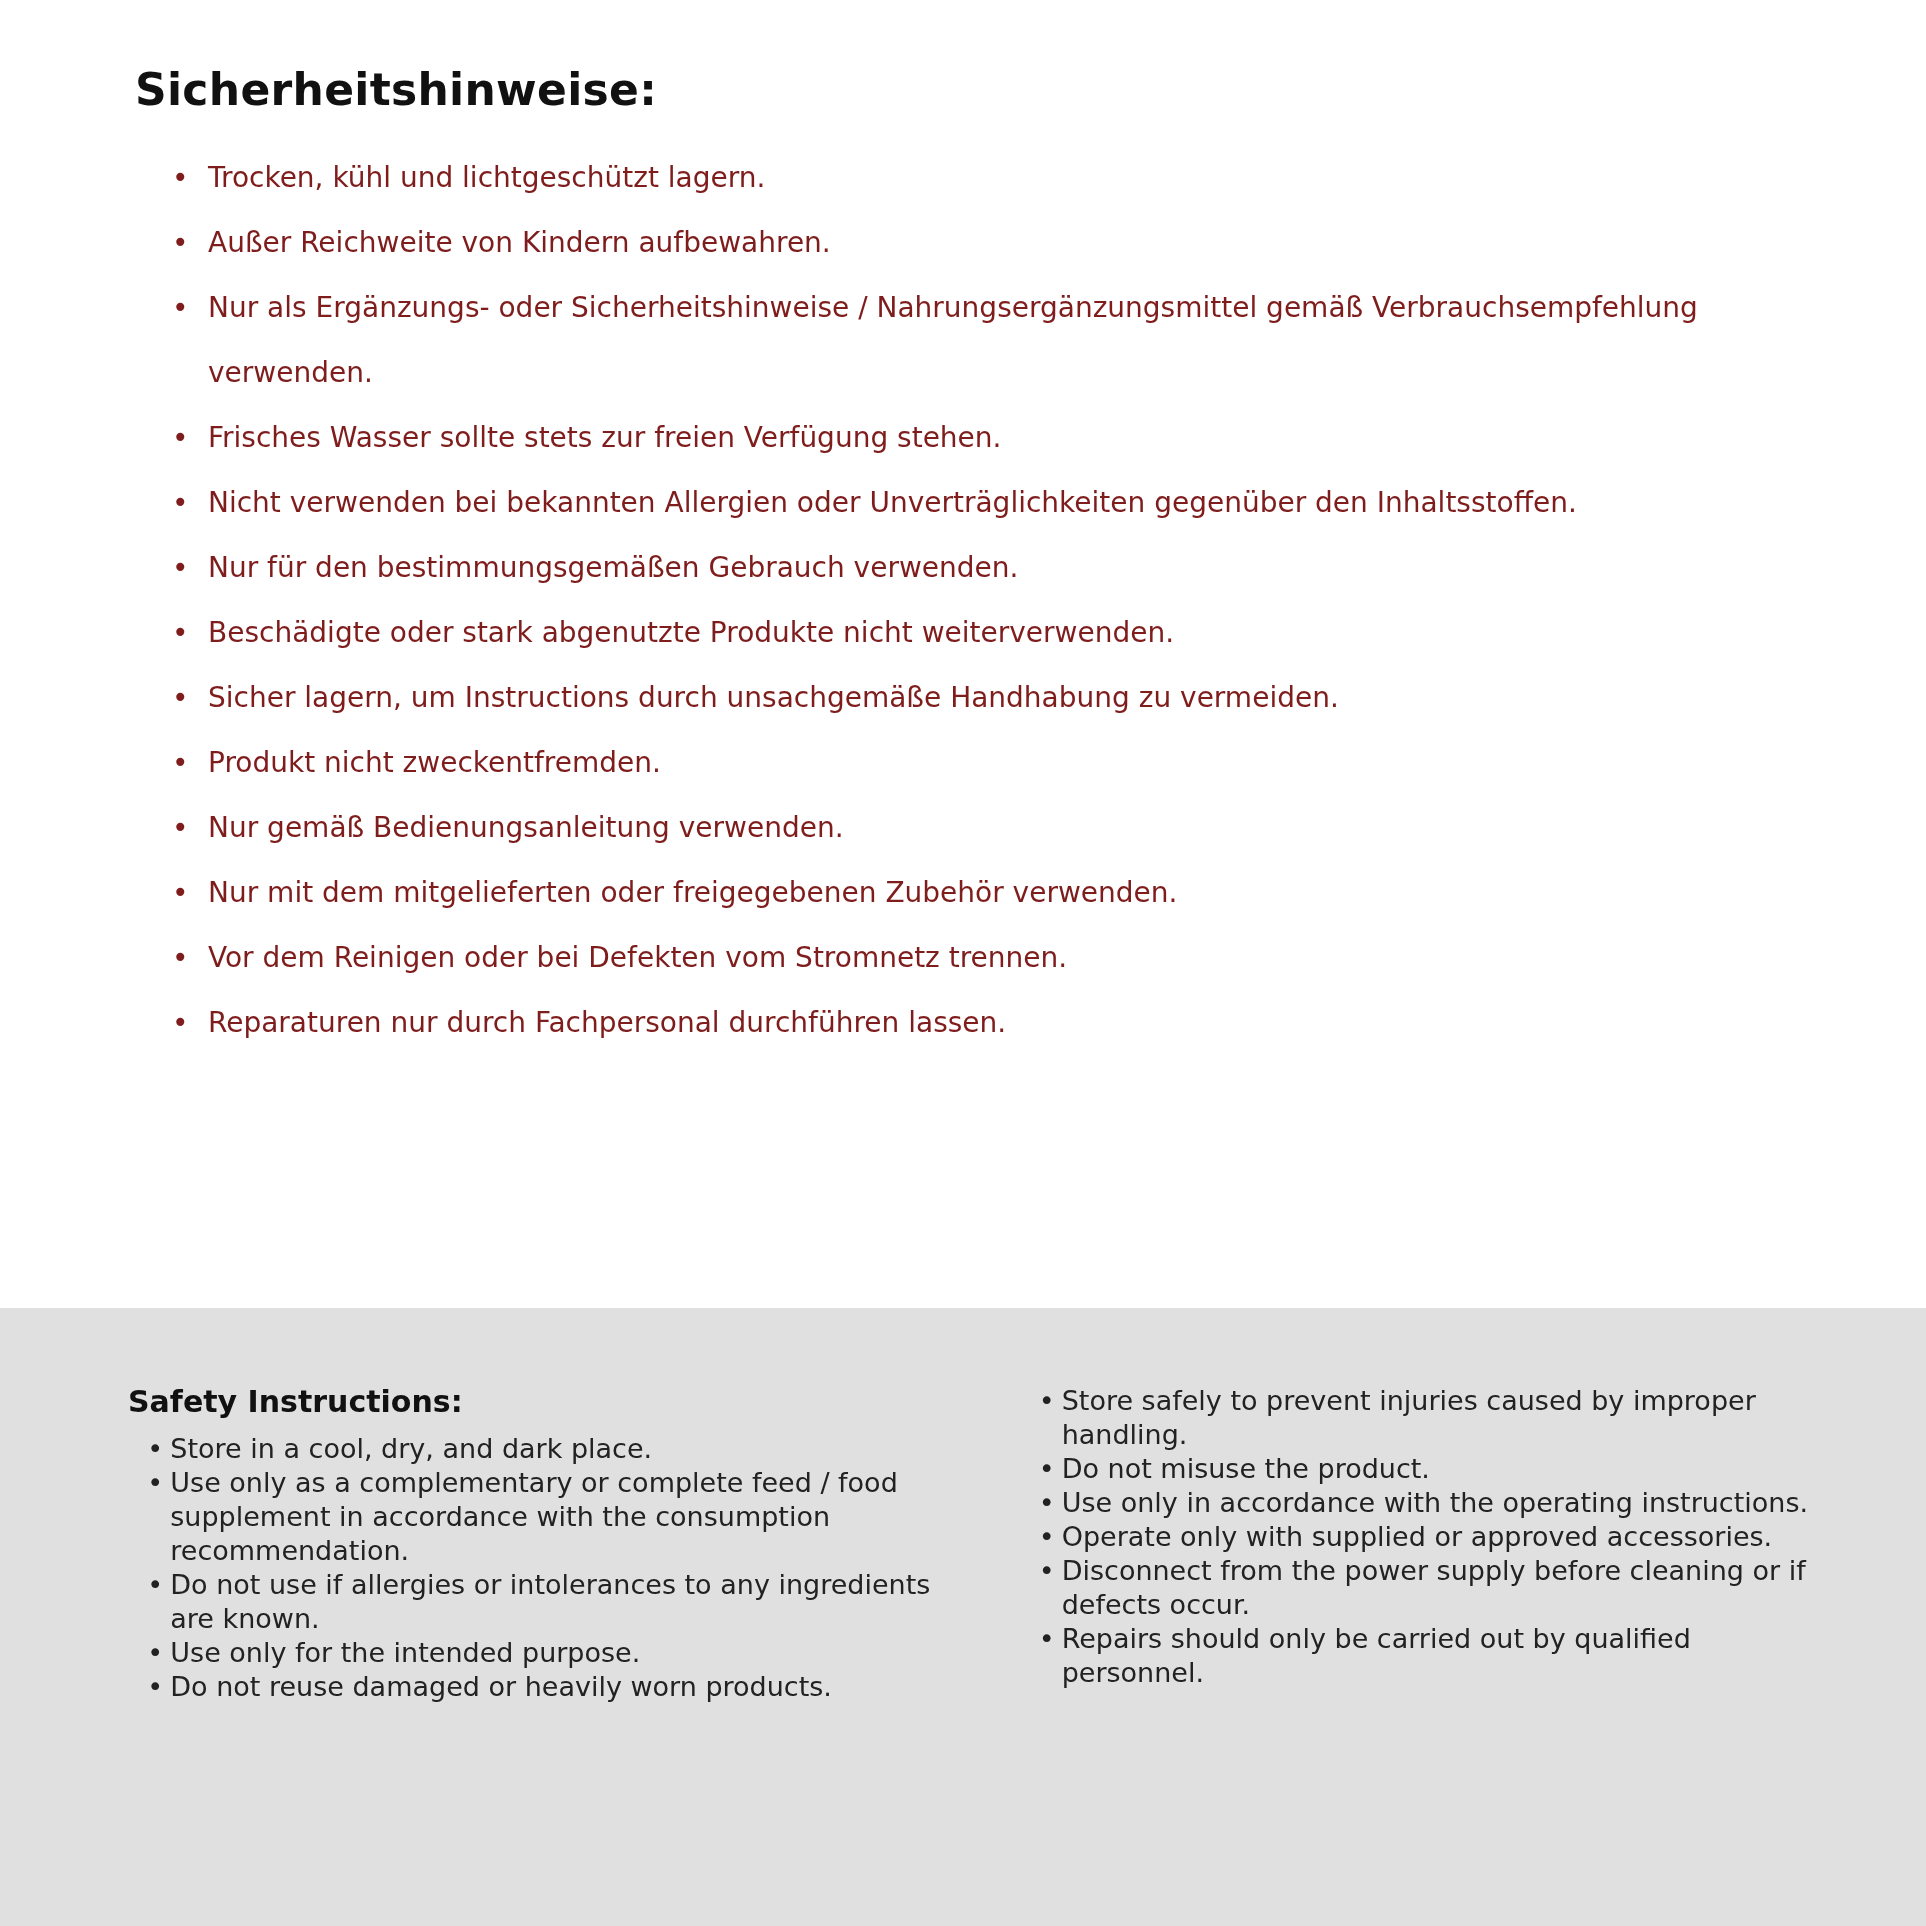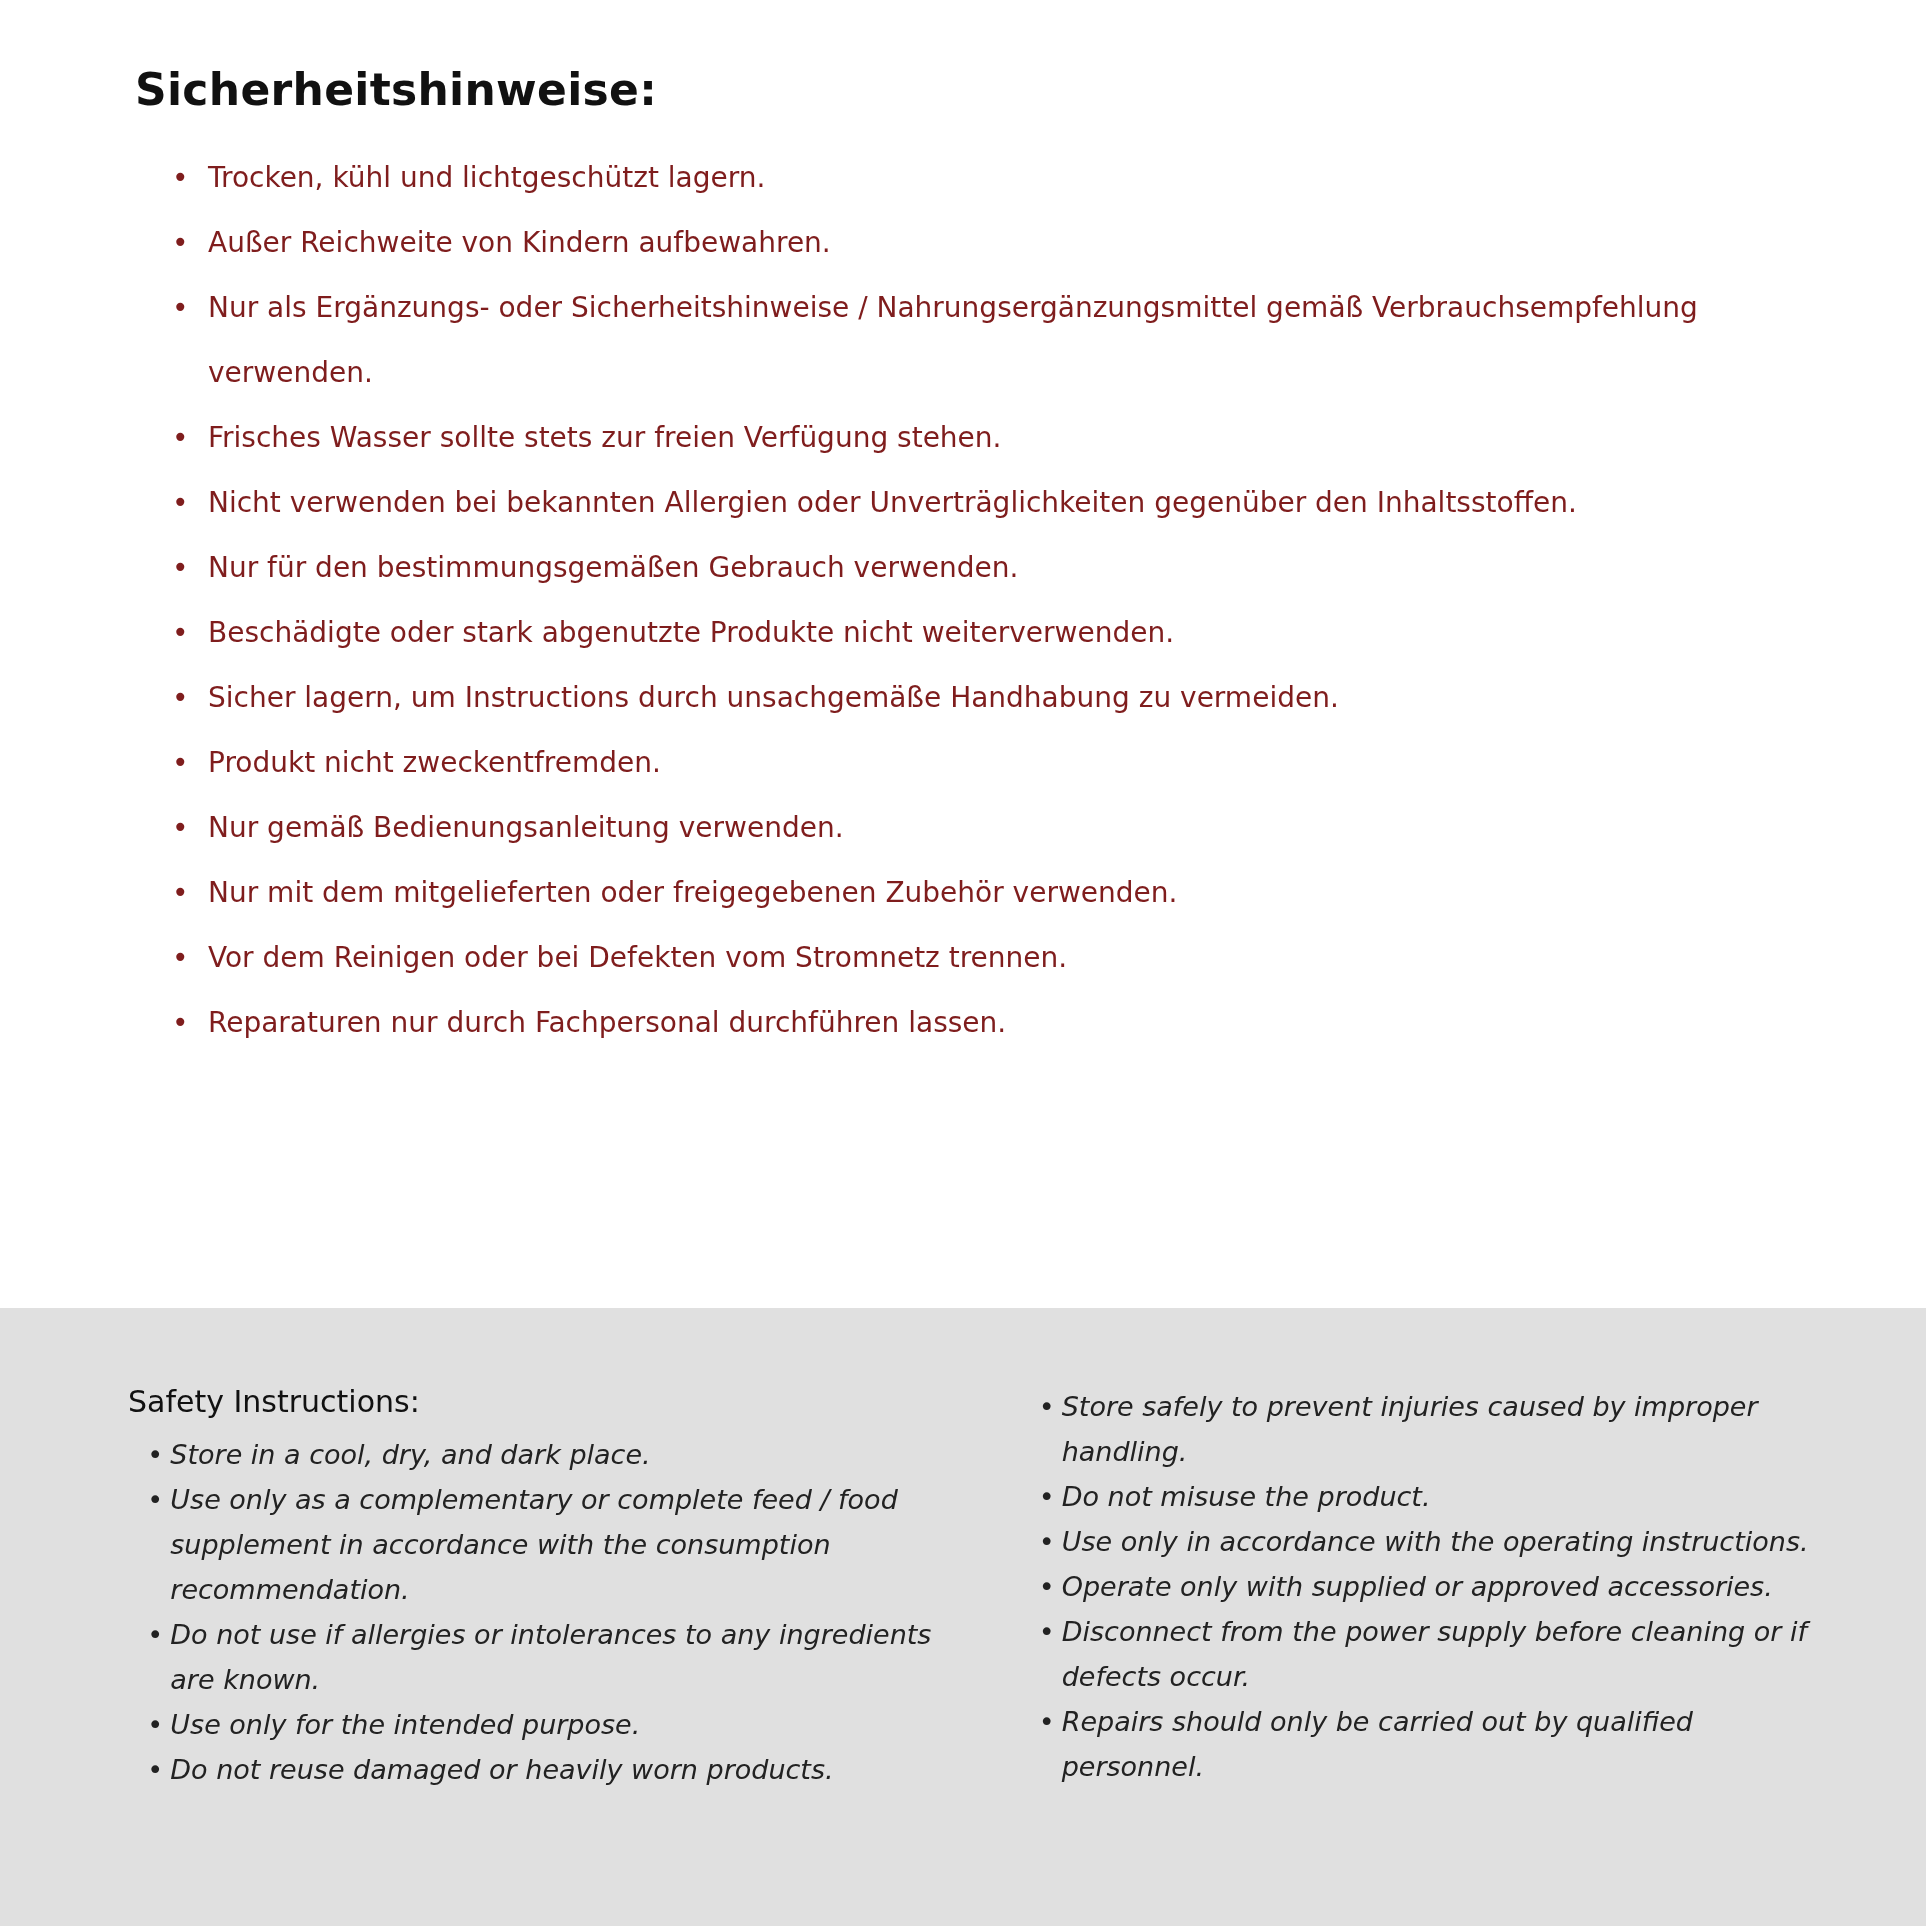--- a/index.html
+++ b/index.html
@@ -64,31 +64,30 @@
   }
   .en-columns {
     display: flex;
     gap: 77px;
     align-items: flex-start;
   }
   .en-col-left  { width: 847px; }
   .en-col-right { width: 822px; }
   .en-title {
     font-size: 30px;
-    font-weight: 400;
+    font-weight: 700;
     color: #111111;
     margin: 0 0 13px 0;
   }
   .en-section ul.bullets li {
     position: relative;
     padding-left: 32px;
     font-size: 27px;
-    line-height: 45px;
+    line-height: 34px;
     color: #222222;
-    font-style: italic;
   }
   .en-section ul.bullets li::before {
     content: "\2022";
     position: absolute;
     left: 9px;
     top: 0;
   }
   .en-col-left ul.bullets {
     margin-left: 10.3px;
   }

